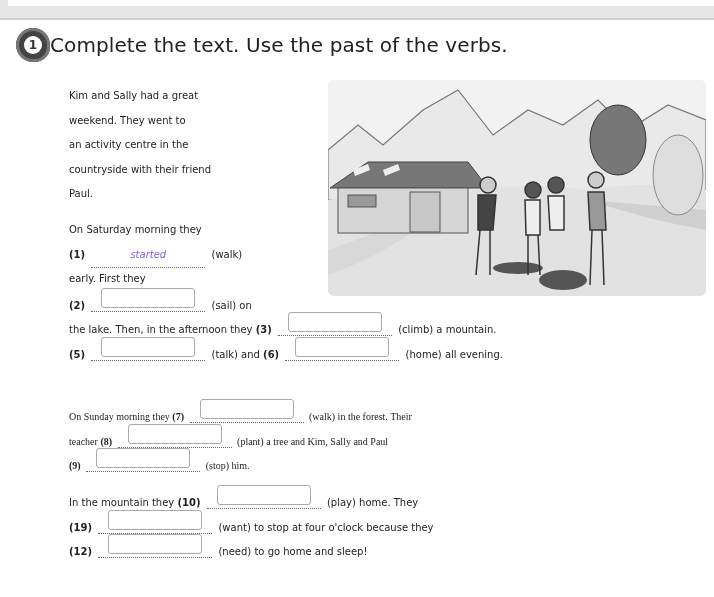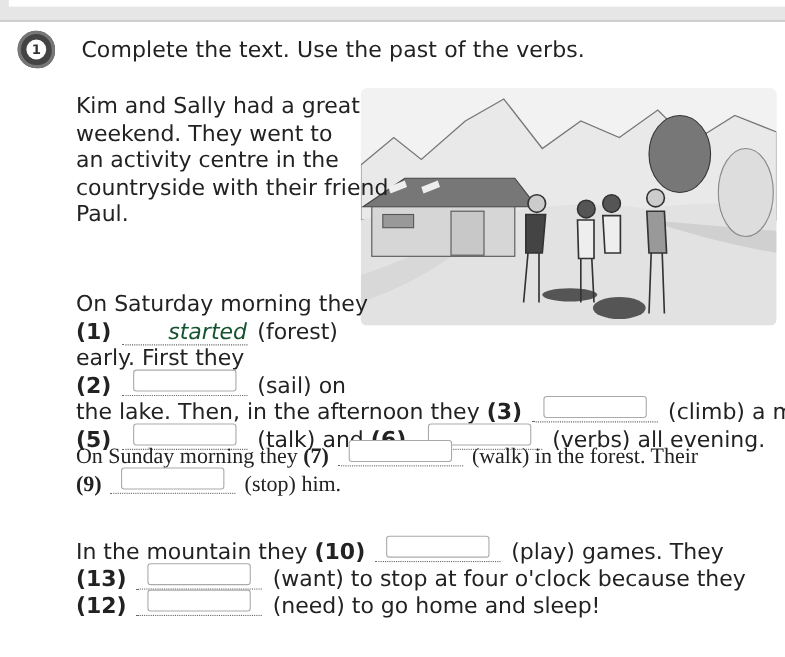--- a/index.html
+++ b/index.html
@@ -2,27 +2,27 @@
 <html><head>
 <meta charset="utf-8">
 <style>
   * { box-sizing: border-box; margin: 0; padding: 0; }
   body { width: 714px; height: 597px; background: #fff; font-family: "DejaVu Sans", sans-serif; color: #222; overflow: hidden; position: relative; }
   .topbar { position: absolute; left: 0; top: 0; width: 714px; height: 20px; background: #e6e6e6; border-bottom: 2px solid #cfcfcf; }
   .topbar-inner { position: absolute; left: 8px; top: 0; width: 706px; height: 6px; background: #fff; }
   .header { position: absolute; left: 16px; top: 28px; display: flex; align-items: center; }
   .badge { width: 34px; height: 34px; border-radius: 50% 50% 45% 50%; background: #444; display: flex; align-items: center; justify-content: center; box-shadow: inset 0 0 0 3px #777; }
   .badge-inner { width: 18px; height: 18px; border-radius: 50%; background: #fff; color: #333; font-weight: bold; font-size: 12px; display: flex; align-items: center; justify-content: center; }
-  .title { margin-left: 24px; font-size: 20px; color: #222; letter-spacing: 0.1px; }
-  .para { position: absolute; left: 69px; font-size: 20px; line-height: 24.5px; color: #222; }
+  .title { margin-left: 0; font-size: 20px; color: #222; letter-spacing: 0.1px; }
+  .para { position: absolute; left: 69px; font-size: 10px; line-height: 24.5px; color: #222; }
   .line { white-space: nowrap; height: 24.5px; }
   .num { font-weight: bold; }
   .blank { display: inline-block; position: relative; width: 114px; height: 20px; vertical-align: -3px; border-bottom: 1px dotted #666; margin: 0 3px; }
   .blank .box { position: absolute; left: 10px; top: -4px; width: 94px; height: 20px; border: 1px solid #aaa; border-radius: 3px; background: #fff; }
-  .filled { display: inline-block; width: 114px; text-align: right; border-bottom: 1px dotted #666; margin: 0 3px; font-style: italic; color: #14532d; }
+  .filled { display: inline-block; width: 114px; text-align: center; border-bottom: 1px dotted #666; margin: 0 3px; font-style: italic; color: #8b5cf6; }
   .illus { position: absolute; left: 328px; top: 80px; width: 378px; height: 216px; border-radius: 6px; background: #f4f4f4; overflow: hidden; }
 </style>
 </head>
 <body>
 
 <div class="topbar">
     <div class="topbar-inner"></div>
   </div>
 
 <div class="header">
@@ -66,31 +66,32 @@
 </div>
 
 <div class="para" style="top:84px;">
   <div class="line">Kim and Sally had a great</div>
   <div class="line">weekend. They went to</div>
   <div class="line">an activity centre in the</div>
   <div class="line">countryside with their friend</div>
   <div class="line">Paul.</div>
 </div>
 
-<div class="para" style="top:218px;margin-top:46px;">
+<div class="para" style="top:218px;">
   <div class="line"><span>On Saturday morning they</span></div>
-  <div class="line"><span class="num">(1)</span> <span class="filled">started</span> <span>(forest)</span></div>
+  <div class="line"><span class="num">(1)</span> <span class="filled">started</span> <span>(walk)</span></div>
   <div class="line"><span>early. First they</span></div>
   <div class="line"><span class="num">(2)</span> <span class="blank"><span class="box"></span></span> <span>(sail) on</span></div>
   <div class="line"><span>the lake. Then, in the afternoon they</span> <span class="num">(3)</span> <span class="blank"><span class="box"></span></span> <span>(climb) a mountain.</span></div>
-  <div class="line"><span class="num">(5)</span> <span class="blank"><span class="box"></span></span> <span>(talk) and</span> <span class="num">(6)</span> <span class="blank"><span class="box"></span></span> <span>(verbs) all evening.</span></div>
+  <div class="line"><span class="num">(5)</span> <span class="blank"><span class="box"></span></span> <span>(talk) and</span> <span class="num">(6)</span> <span class="blank"><span class="box"></span></span> <span>(home) all evening.</span></div>
 </div>
 
 <div class="para" style="top:403px;font-family:Liberation Serif, serif;">
   <div class="line"><span>On Sunday morning they</span> <span class="num">(7)</span> <span class="blank"><span class="box"></span></span> <span>(walk) in the forest. Their</span></div>
+  <div class="line"><span>teacher</span> <span class="num">(8)</span> <span class="blank"><span class="box"></span></span> <span>(plant) a tree and Kim, Sally and Paul</span></div>
   <div class="line"><span class="num">(9)</span> <span class="blank"><span class="box"></span></span> <span>(stop) him.</span></div>
 </div>
 
 <div class="para" style="top:489px;">
-  <div class="line"><span>In the mountain they</span> <span class="num">(10)</span> <span class="blank"><span class="box"></span></span> <span>(play) games. They</span></div>
-  <div class="line"><span class="num">(13)</span> <span class="blank"><span class="box"></span></span> <span>(want) to stop at four o'clock because they</span></div>
+  <div class="line"><span>In the mountain they</span> <span class="num">(10)</span> <span class="blank"><span class="box"></span></span> <span>(play) home. They</span></div>
+  <div class="line"><span class="num">(19)</span> <span class="blank"><span class="box"></span></span> <span>(want) to stop at four o'clock because they</span></div>
   <div class="line"><span class="num">(12)</span> <span class="blank"><span class="box"></span></span> <span>(need) to go home and sleep!</span></div>
 </div>
 
 </body></html>

